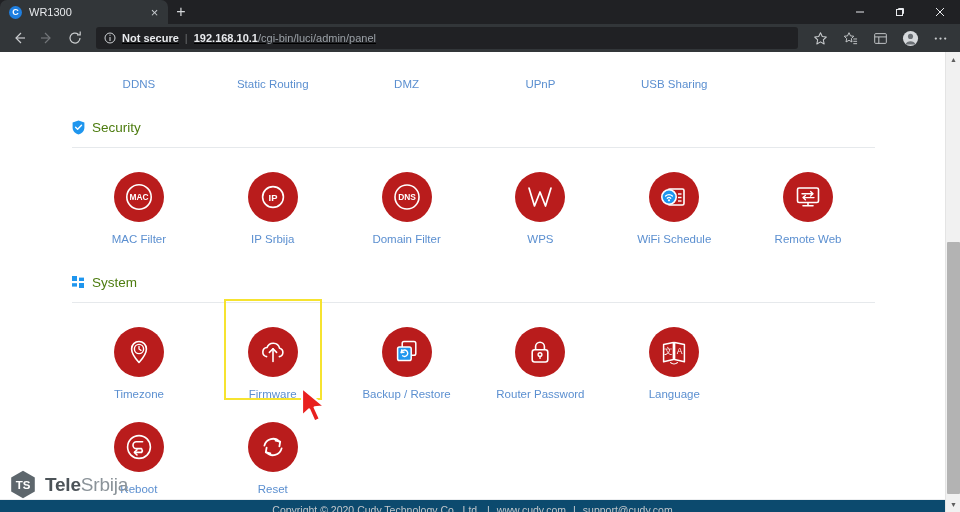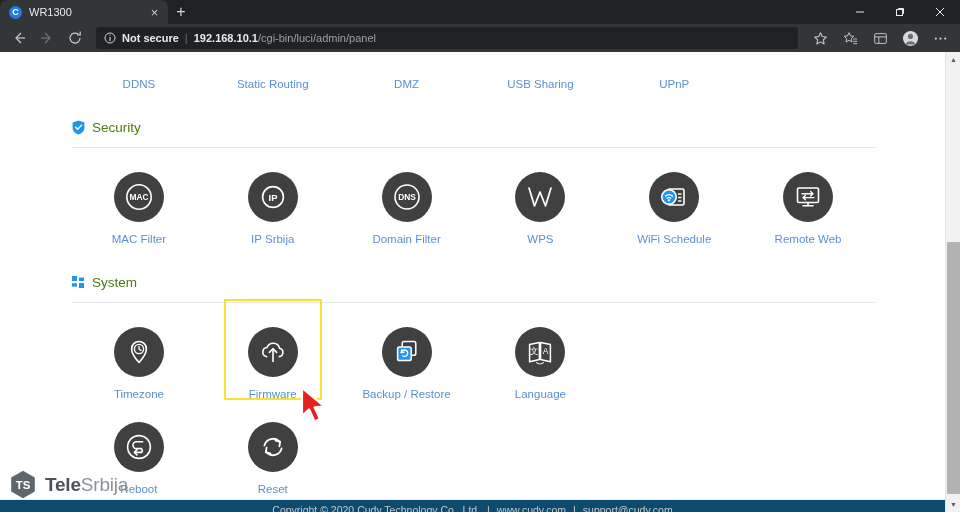--- a/index.html
+++ b/index.html
@@ -57,21 +57,21 @@
     padding: 0 6px; gap: 2px; flex: none;
   }
   .navbtn {
     width: 26px; height: 24px; display: flex; align-items: center;
     justify-content: center; color: #c9ccce; flex: none;
   }
   .navbtn.dim { color: #73767a; }
   .omnibox {
     flex: 1; height: 22px; background: #202124; border-radius: 3px;
     display: flex; align-items: center; padding: 0 8px; gap: 6px;
-    margin: 0 6px; min-width: 0;
+    margin: 0 6px; min-width: 0; text-decoration: underline;
   }
   .omni-info { color: #cfd2d5; display: flex; align-items: center; flex: none; }
   .omni-secure { color: #e8eaed; font-size: 11px; font-weight: bold; flex: none; }
   .omni-div { color: #6a6d70; font-size: 11px; flex: none; }
   .omni-url { font-size: 11px; white-space: nowrap; overflow: hidden; flex: 1; min-width: 0; }
   .omni-url .host { color: #e8eaed; font-weight: bold; text-align: right; }
   .omni-url .path { color: #9aa0a6; }
   .tb-icon {
     width: 28px; height: 24px; display: flex; align-items: center;
     justify-content: center; color: #c9ccce; flex: none;
@@ -93,21 +93,21 @@
   .tilerow {
     display: grid; grid-template-columns: repeat(6, 1fr);
     column-gap: 0;
   }
   .tile {
     display: flex; flex-direction: column; align-items: center;
     text-align: center; padding-top: 6px;
   }
   .circle {
     width: 50px; height: 50px; border-radius: 50%;
-    background: #404040; display: flex; align-items: center;
+    background: #b91c1c; display: flex; align-items: center;
     justify-content: center; color: #fff;
   }
   .circle svg { display: block; }
   .tile-label {
     margin-top: 11px; font-size: 11.5px; color: #5b8fd0; white-space: nowrap;
   }
 
   
   .toprow .tile-label { margin-top: 0; }
 
@@ -277,24 +277,24 @@
           <div class="tile">
             <div class="tile-label">DDNS</div>
           </div>
           <div class="tile">
             <div class="tile-label">Static Routing</div>
           </div>
           <div class="tile">
             <div class="tile-label">DMZ</div>
           </div>
           <div class="tile">
+            <div class="tile-label">UPnP</div>
+          </div>
+          <div class="tile">
             <div class="tile-label">USB Sharing</div>
-          </div>
-          <div class="tile">
-            <div class="tile-label">UPnP</div>
           </div>
         </div>
 
         <div class="sectionhead">
           <span class="sh-icon">
             <svg width="13" height="15" viewBox="0 0 13 15">
                 <path d="M6.5 .6 L12.4 2.6 V7.4 C12.4 10.9 9.9 13.3 6.5 14.4 C3.1 13.3 .6 10.9 .6 7.4 V2.6 Z" fill="#1f96ee"></path>
                 <path d="M3.6 7.3 L5.6 9.3 L9.5 5.2" fill="none" stroke="#fff" stroke-width="1.4" stroke-linecap="round" stroke-linejoin="round"></path>
               </svg>
           </span>
@@ -413,20 +413,31 @@
               <svg width="34" height="34" viewBox="0 0 34 34">
                 <rect x="12.2" y="6.6" width="13.6" height="13.6" rx="1.8" fill="none" stroke="#fff" stroke-width="1.5"></rect>
                 <rect x="7.6" y="12" width="13.6" height="13.6" rx="1.8" fill="#1f96ee" stroke="#fff" stroke-width="1.5"></rect>
                 <path d="M11.4 17.5 A3.2 3.2 0 1 1 12.6 20.8" fill="none" stroke="#fff" stroke-width="1.4" stroke-linecap="round"></path>
                 <path d="M11.9 14.8 L11.1 17.6 L14 17.2" fill="none" stroke="#fff" stroke-width="1.4" stroke-linecap="round" stroke-linejoin="round"></path>
               </svg>
             </div>
             <div class="tile-label">Backup / Restore</div>
           </div>
 
+          <div class="tile">
+            <div class="circle">
+              <svg width="34" height="34" viewBox="0 0 34 34">
+                <rect x="9.2" y="14.8" width="15.6" height="12.2" rx="2.4" fill="none" stroke="#fff" stroke-width="1.6"></rect>
+                <path d="M12.6 14.8 V11.6 A4.4 4.4 0 0 1 21.4 11.6 V14.8" fill="none" stroke="#fff" stroke-width="1.6"></path>
+                <circle cx="17" cy="19.6" r="1.9" fill="none" stroke="#fff" stroke-width="1.4"></circle>
+                <line x1="17" y1="21.2" x2="17" y2="23.4" stroke="#fff" stroke-width="1.4" stroke-linecap="round"></line>
+              </svg>
+            </div>
+            <div class="tile-label">Router Password</div>
+          </div>
 
           <div class="tile">
             <div class="circle">
               <svg width="34" height="34" viewBox="0 0 34 34">
                 <path d="M6.6 9.6 L16.4 7.4 V24.6 L6.6 26.8 Z" fill="none" stroke="#fff" stroke-width="1.5" stroke-linejoin="round"></path>
                 <path d="M27.4 9.6 L17.6 7.4 V24.6 L27.4 26.8 Z" fill="none" stroke="#fff" stroke-width="1.5" stroke-linejoin="round"></path>
                 <text x="11.3" y="19.4" text-anchor="middle" font-size="8.6" fill="#fff" font-family="Liberation Sans, sans-serif">文</text>
                 <text x="22.6" y="19.2" text-anchor="middle" font-size="8.6" fill="#fff" font-family="Liberation Sans, sans-serif">A</text>
                 <path d="M13.6 27.6 A5 5 0 0 0 20.4 27.6" fill="none" stroke="#fff" stroke-width="1.2" stroke-linecap="round"></path>
               </svg>

